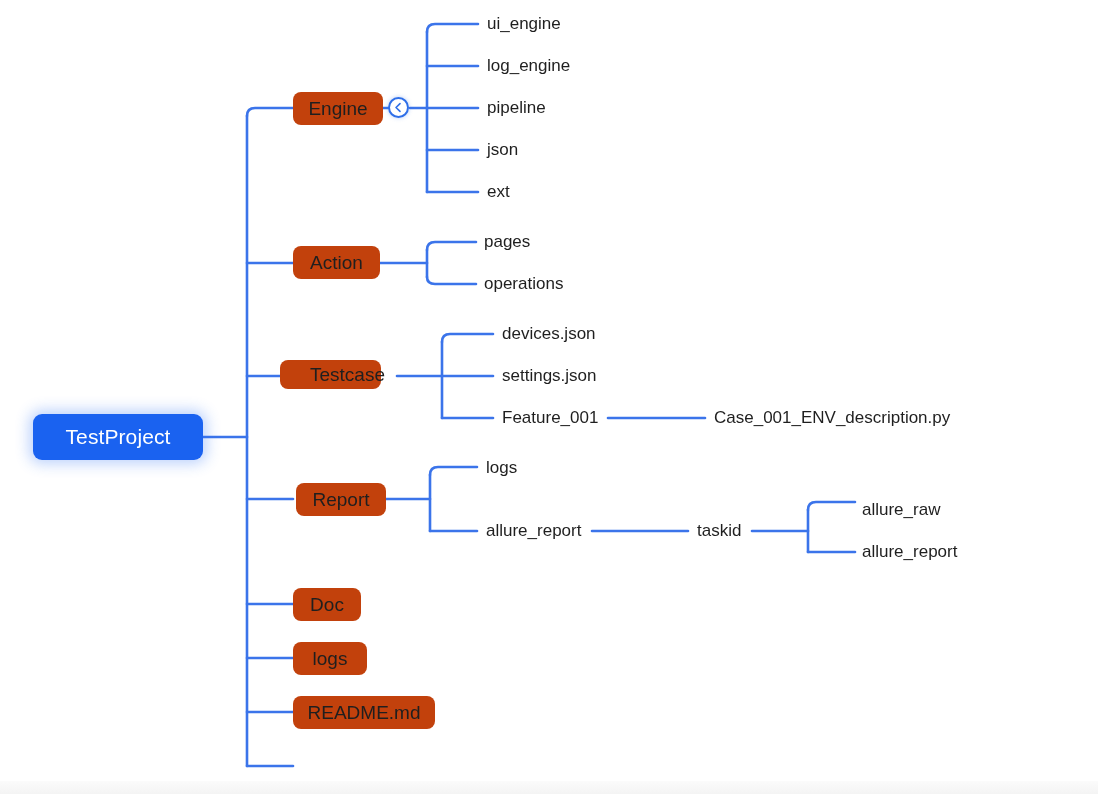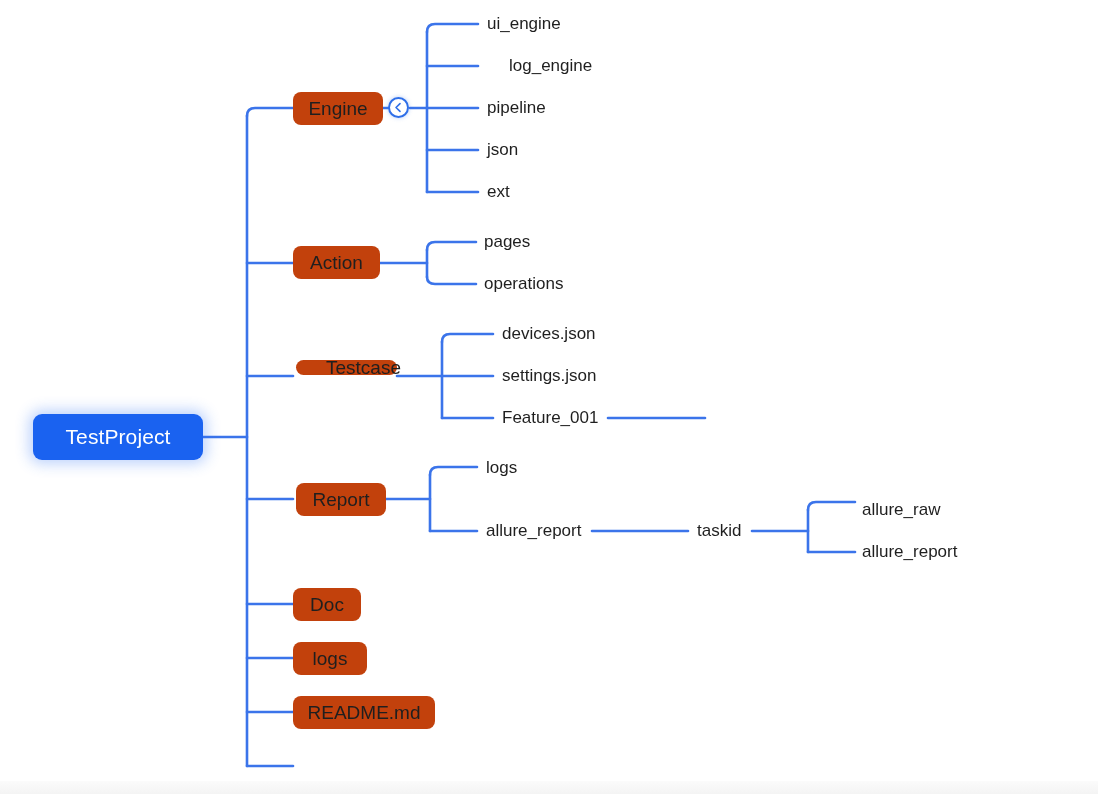--- a/index.html
+++ b/index.html
@@ -137,21 +137,21 @@
   <div class="toggle" style="left:388px; top:97px;">
     <svg width="11" height="11" viewBox="0 0 11 11">
       <path d="M7 1.6 L3 5.5 L7 9.4" fill="none" stroke="#2f6fe8" stroke-width="1.6" stroke-linecap="round" stroke-linejoin="round"></path>
     </svg>
   </div>
 
   <div class="node node-branch" style="left:293px; top:246px; width:87px; height:33px;">
     <span>Action</span>
   </div>
 
-  <div class="node node-branch" style="left:296px; top:360px; width:101px; height:15px;padding-left:34px;">
+  <div class="node node-branch" style="left:280px; top:360px; width:101px; height:29px;padding-left:34px;">
     <span>Testcase</span>
   </div>
 
   <div class="node node-branch" style="left:296px; top:483px; width:90px; height:33px;">
     <span>Report</span>
   </div>
 
   <div class="node node-branch" style="left:293px; top:588px; width:68px; height:33px;">
     <span>Doc</span>
   </div>
@@ -161,21 +161,21 @@
   </div>
 
   <div class="node node-branch" style="left:293px; top:696px; width:142px; height:33px;">
     <span>README.md</span>
   </div>
 
 
   <div class="node node-leaf" style="left:487px; top:13px; height:22px;">
     <span>ui_engine</span>
   </div>
-  <div class="node node-leaf" style="left:487px; top:55px; height:22px;margin-left:22px;">
+  <div class="node node-leaf" style="left:487px; top:55px; height:22px;">
     <span>log_engine</span>
   </div>
   <div class="node node-leaf" style="left:487px; top:97px; height:22px;">
     <span>pipeline</span>
   </div>
   <div class="node node-leaf" style="left:487px; top:139px; height:22px;">
     <span>json</span>
   </div>
   <div class="node node-leaf" style="left:487px; top:181px; height:22px;">
     <span>ext</span>
@@ -190,20 +190,23 @@
 
   <div class="node node-leaf" style="left:502px; top:323px; height:22px;">
     <span>devices.json</span>
   </div>
   <div class="node node-leaf" style="left:502px; top:365px; height:22px;">
     <span>settings.json</span>
   </div>
   <div class="node node-leaf" style="left:502px; top:407px; height:22px;">
     <span>Feature_001</span>
   </div>
+  <div class="node node-leaf" style="left:714px; top:407px; height:22px;">
+    <span>Case_001_ENV_description.py</span>
+  </div>
 
   <div class="node node-leaf" style="left:486px; top:457px; height:22px;">
     <span>logs</span>
   </div>
   <div class="node node-leaf" style="left:486px; top:520px; height:22px;">
     <span>allure_report</span>
   </div>
   <div class="node node-leaf" style="left:697px; top:520px; height:22px;">
     <span>taskid</span>
   </div>

